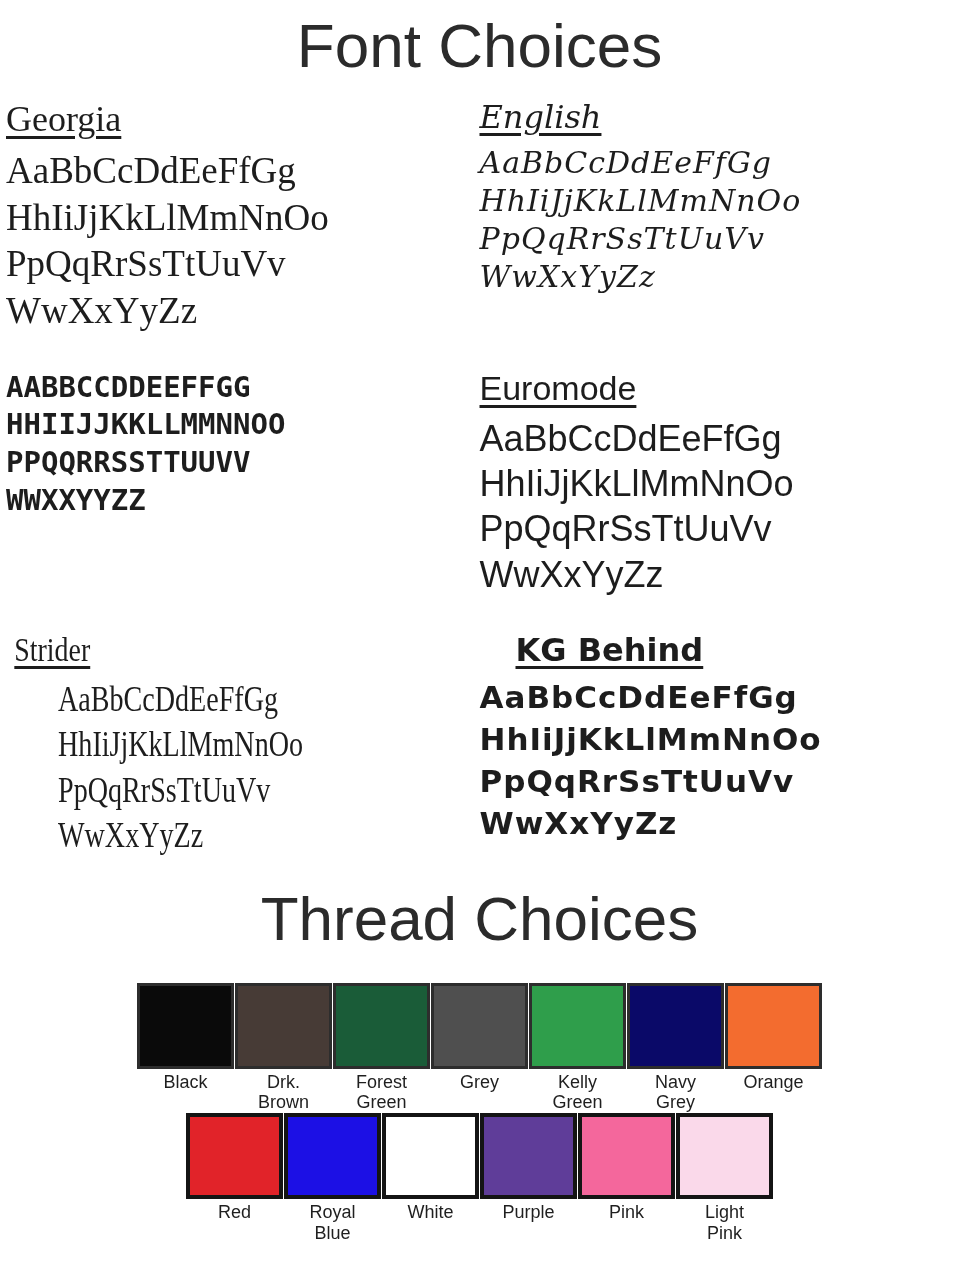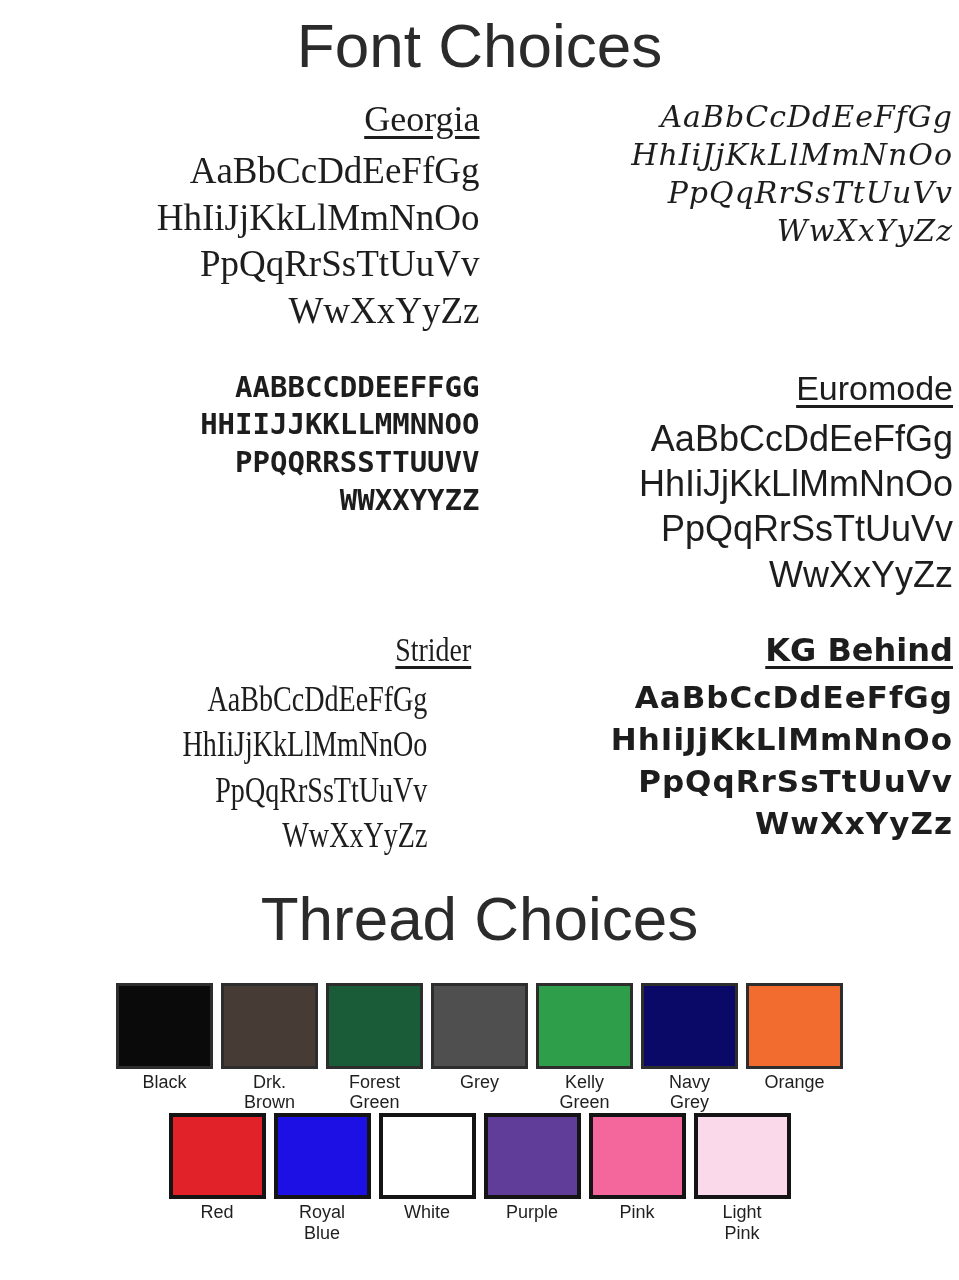--- a/index.html
+++ b/index.html
@@ -26,21 +26,21 @@
 
   
   .font-grid {
     display: grid;
     grid-template-columns: 1fr 1fr;
     column-gap: 0;
     row-gap: 34px;
     margin-top: 18px;
     padding: 0 6px;
   }
-  .font-block { text-align: right; color: #1d1d1d; }
+  .font-block { text-align: left; color: #1d1d1d; }
   .font-name {
     font-size: 34px;
     text-decoration: underline;
     text-underline-offset: 5px;
     margin-bottom: 8px;
     display: inline-block;
   }
   .font-line { line-height: 1.26; white-space: nowrap; }
 
   
@@ -80,21 +80,21 @@
     font-weight: bold;
   }
   .f-kgbehind .font-name { font-size: 32px; margin-left: 36px; }
   .f-kgbehind .font-line { font-size: 31px; letter-spacing: 1px; line-height: 1.35; }
 
   
   .swatch-row {
     display: flex;
     justify-content: center;
     align-items: flex-start;
-    gap: 8px;
+    gap: 1px;
   }
   .swatch-row.row-2 { }
   .swatch-cell { display: flex; flex-direction: column; align-items: center; width: 97px; }
   .swatch {
     width: 97px;
     height: 86px;
     border: 3px solid #2d2d2d;
   }
   .row-2 .swatch { border: 4px solid #141414; }
   .swatch-label {
@@ -115,20 +115,21 @@
 
   <section class="font-block f-georgia">
     <div><span class="font-name">Georgia</span></div>
     <div class="font-line">AaBbCcDdEeFfGg</div>
     <div class="font-line">HhIiJjKkLlMmNnOo</div>
     <div class="font-line">PpQqRrSsTtUuVv</div>
     <div class="font-line">WwXxYyZz</div>
   </section>
 
   <section class="font-block f-english">
+    <div><span class="font-name">English</span></div>
     <div class="font-line">AaBbCcDdEeFfGg</div>
     <div class="font-line">HhIiJjKkLlMmNnOo</div>
     <div class="font-line">PpQqRrSsTtUuVv</div>
     <div class="font-line">WwXxYyZz</div>
   </section>
 
   <section class="font-block f-college">
     <div class="font-line">AABBCCDDEEFFGG</div>
     <div class="font-line">HHIIJJKKLLMMNNOO</div>
     <div class="font-line">PPQQRRSSTTUUVV</div>

